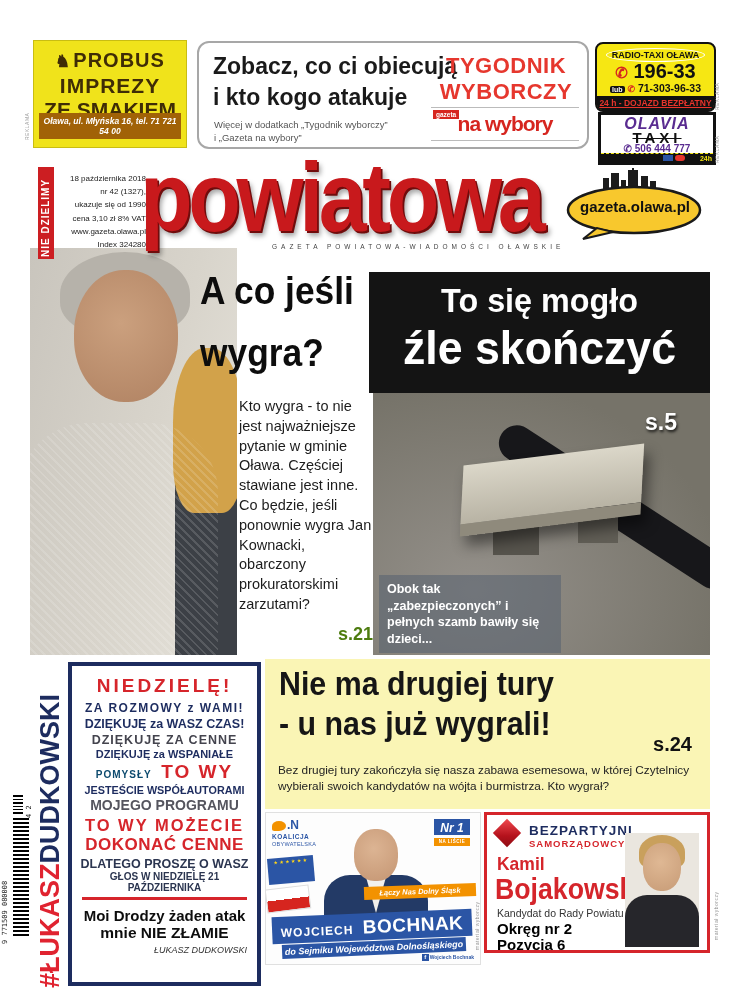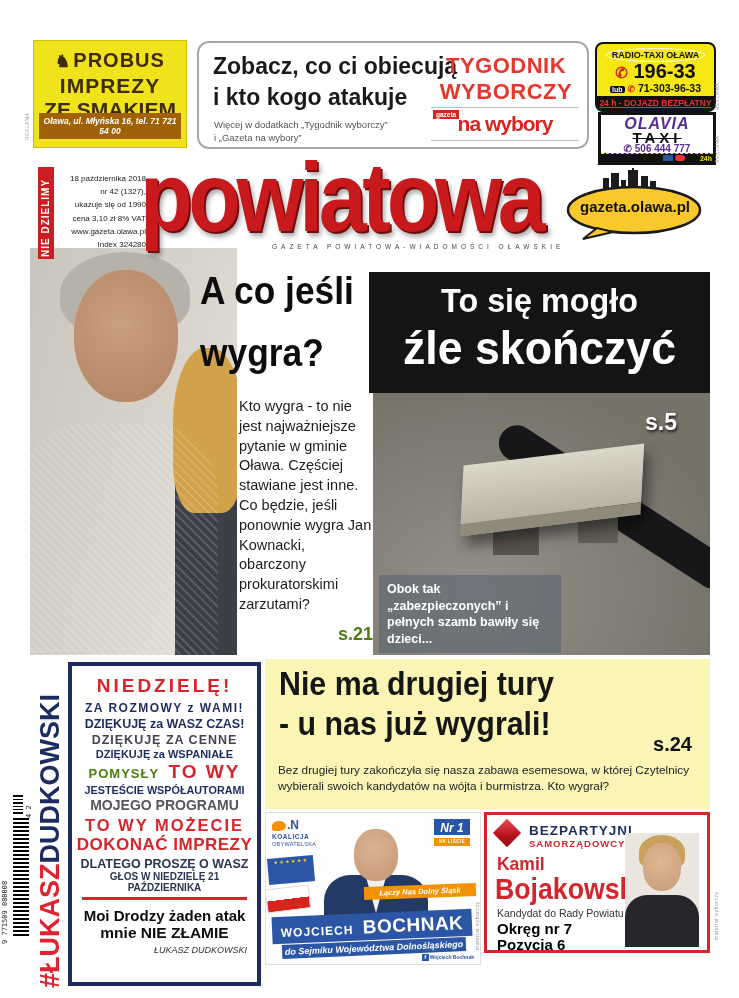--- a/index.html
+++ b/index.html
@@ -102,21 +102,21 @@
   #hashtag .navy{color:#1d2c5f;}
   #dud{left:68px;top:662px;width:193px;height:324px;border:4px solid #1d2c5f;background:#fff;
        text-align:center;box-sizing:border-box;padding-top:9px;}
   #dud .t1{color:#d6252b;font-weight:bold;font-size:19px;letter-spacing:3px;margin-bottom:4px;}
   #dud .t2{color:#1d2c5f;font-weight:bold;font-size:12px;letter-spacing:1.5px;margin-bottom:2px;}
   #dud .t3{color:#1d2c5f;font-weight:bold;font-size:12.5px;margin-bottom:2px;}
   #dud .t4{color:#44444e;font-weight:bold;font-size:12.5px;letter-spacing:1px;margin-bottom:1px;}
   #dud .t5{color:#2b2b33;font-weight:bold;font-size:14.5px;margin-bottom:2px;}
   #dud .t6{color:#1d2c5f;font-weight:bold;font-size:11px;margin-bottom:1px;}
   #dud .t7{margin-bottom:1px;}
-  #dud .t7 .a{color:#4d7c0f;font-weight:bold;font-size:13px;letter-spacing:1px;}
+  #dud .t7 .a{color:#0c4a6e;font-weight:bold;font-size:10px;letter-spacing:1px;}
   #dud .t7 .b{color:#d6252b;font-weight:bold;font-size:19px;letter-spacing:2px;margin-left:5px;}
   #dud .t8{color:#1d2c5f;font-weight:bold;font-size:10.8px;margin-bottom:1px;}
   #dud .t9{color:#55555e;font-weight:bold;font-size:14px;margin-bottom:3px;}
   #dud .t10{color:#d6252b;font-weight:bold;font-size:16.5px;letter-spacing:2px;}
   #dud .t11{color:#d6252b;font-weight:bold;font-size:17px;letter-spacing:.5px;margin-bottom:2px;}
   #dud .t12{color:#2b3550;font-weight:bold;font-size:12.5px;}
   #dud .t13{color:#2b3550;font-weight:bold;font-size:10px;margin-bottom:4px;}
   #dud hr{border:none;height:3px;background:#d6252b;margin:3px 10px 7px;}
   #dud .t14{color:#0d0d0d;font-weight:bold;font-size:15px;}
   #dud .t15{color:#0d0d0d;font-weight:bold;font-size:15.5px;margin-bottom:3px;}
@@ -306,21 +306,21 @@
     <div class="t3">DZIĘKUJĘ za WASZ CZAS!</div>
     <div class="t4">DZIĘKUJĘ ZA CENNE</div>
     <div class="t6">DZIĘKUJĘ za WSPANIAŁE</div>
     <div class="t7">
       <span class="a">POMYSŁY</span>
       <span class="b">TO WY</span>
     </div>
     <div class="t8">JESTEŚCIE WSPÓŁAUTORAMI</div>
     <div class="t9">MOJEGO PROGRAMU</div>
     <div class="t10">TO WY MOŻECIE</div>
-    <div class="t11">DOKONAĆ IMPREZY</div>
+    <div class="t11">DOKONAĆ CENNE</div>
     <div class="t12">DLATEGO PROSZĘ O WASZ</div>
     <div class="t13">GŁOS W NIEDZIELĘ 21 PAŹDZIERNIKA</div>
     <hr>
     <div class="t14">Moi Drodzy żaden atak</div>
     <div class="t15">mnie NIE ZŁAMIE</div>
     <div class="sig">ŁUKASZ DUDKOWSKI</div>
   </div>
 
   <div class="abs" id="smsbox">
     <div class="h1">Nie ma drugiej tury</div>
@@ -355,21 +355,21 @@
   </div>
   <div class="abs vtext tiny-side" style="left:474px;top:830px;height:120px;">materiał wyborczy</div>
 
   <div class="abs" id="bojak">
     <div class="gem"></div>
     <div class="p1">BEZPARTYJNI</div>
     <div class="p2">SAMORZĄDOWCY</div>
     <div class="first">Kamil</div>
     <div class="last">Bojakowski</div>
     <div class="role">Kandydat do Rady Powiatu</div>
-    <div class="dist">Okręg nr 7</div>
+    <div class="dist">Okręg nr 2</div>
     <div class="pos">Pozycja 6</div>
     <div class="photo">
       <div class="hair"></div>
       <div class="face"></div>
       <div class="shirt"></div>
     </div>
   </div>
   <div class="abs vtext tiny-side" style="left:713px;top:830px;height:110px;">materiał wyborczy</div>
 
 </div>

